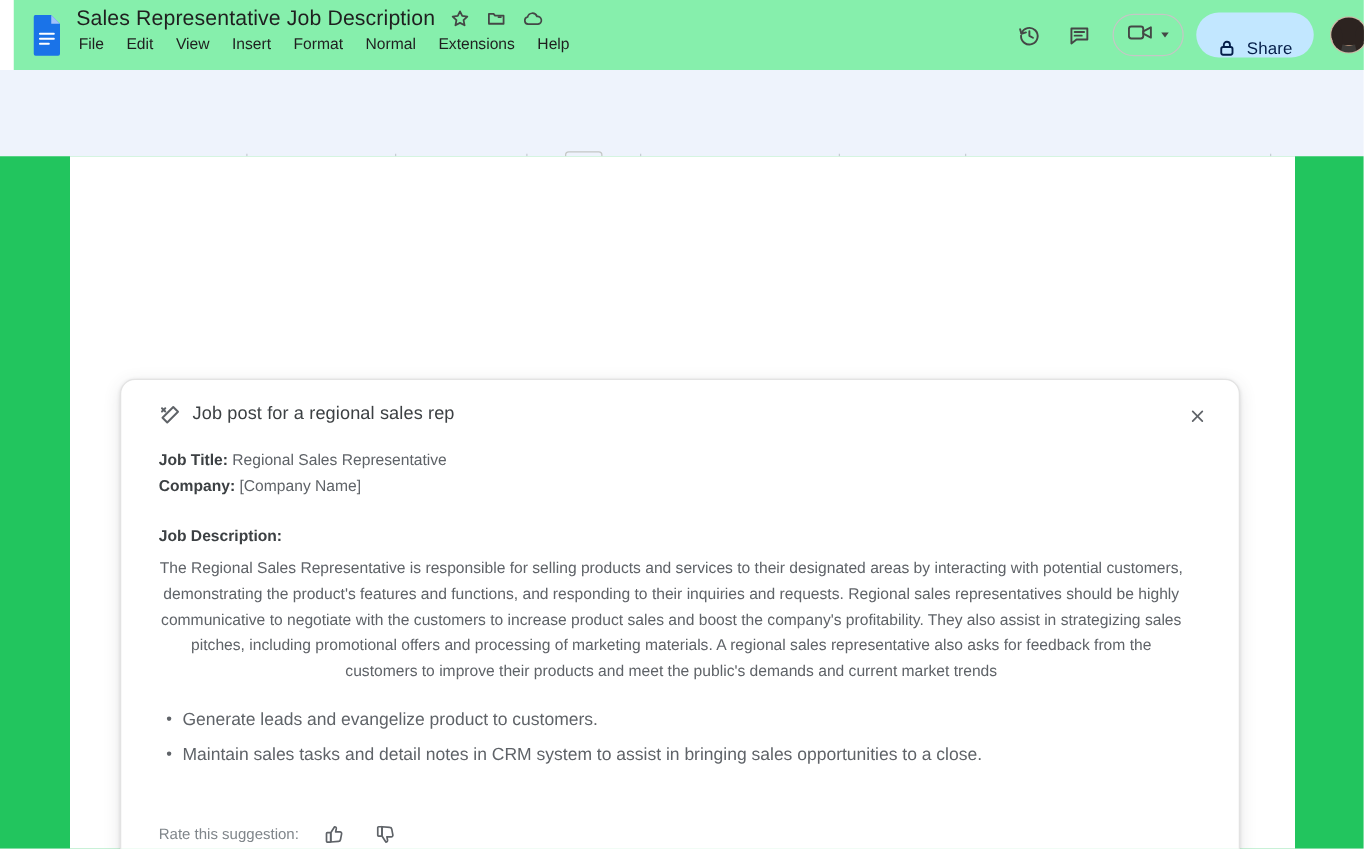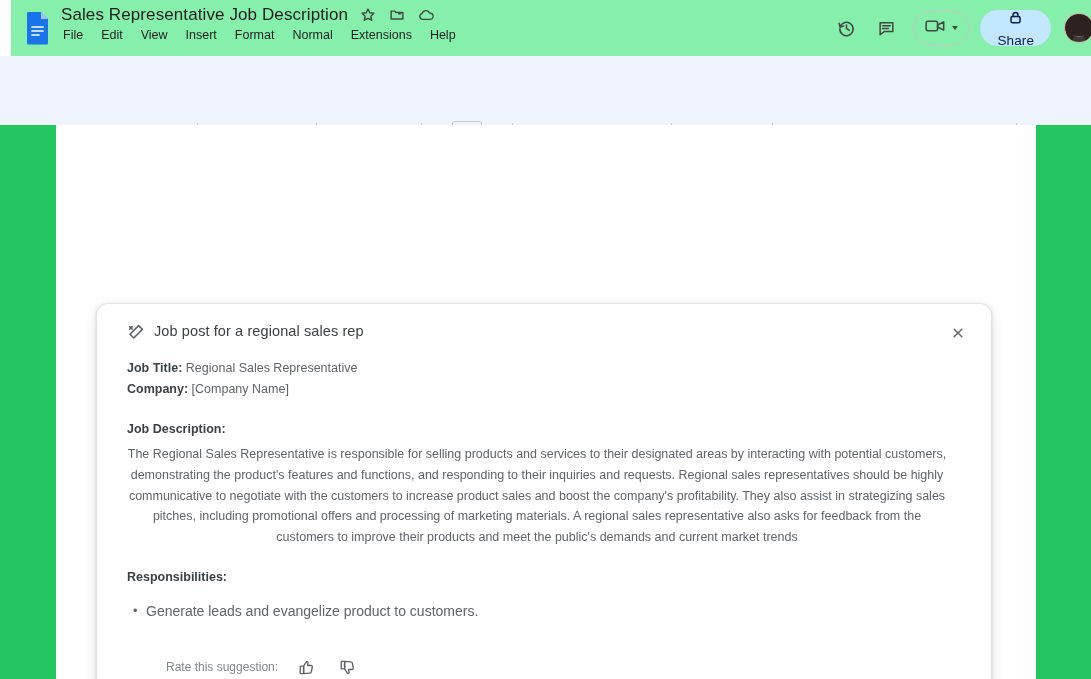--- a/index.html
+++ b/index.html
@@ -19,22 +19,22 @@
   .doc-title { font-size:17px; color:#1f1f1f; letter-spacing:.1px; white-space:nowrap; }
   .title-icon { width:18px; height:18px; color:#444746; display:flex; align-items:center; justify-content:center; cursor:pointer; }
   .title-icon svg { display:block; }
   .menu-row { position:absolute; left:50px; top:27px; display:flex; gap:14px; }
   .menu-item { font-size:12.5px; color:#1f1f1f; cursor:pointer; padding:1px 2px; border-radius:3px; white-space:nowrap;text-align:center; }
 
   .header-right { position:absolute; right:8px; top:0; height:56px; display:flex; align-items:center; gap:6px; }
   .hicon-btn { width:34px; height:34px; border-radius:50%; display:flex; align-items:center; justify-content:center; color:#444746; cursor:pointer; }
   .meet-btn { display:flex; align-items:center; gap:6px; height:34px; padding:0 11px 0 11px;
     border:1px solid #c4c7c5; border-radius:17px; cursor:pointer; color:#444746; margin-left:4px; }
-  .share-btn { display:flex; align-items:center; gap:8px; height:36px; padding:0 17px;
-    background:#c2e7ff; border-radius:18px; cursor:pointer; margin-left:4px;flex-direction:column; }
+  .share-btn { display:flex; align-items:flex-end; gap:8px; height:36px; padding:0 17px;
+    background:#c2e7ff; border-radius:18px; cursor:pointer; margin-left:4px; }
   .share-label { font-size:13.5px; color:#041e49; letter-spacing:.1px; }
   .avatar { width:30px; height:30px; border-radius:50%; margin-left:7px; overflow:hidden; cursor:pointer;
     background:#d9c3b0; position:relative; border:1px solid rgba(0,0,0,.05); }
   .avatar .face { position:absolute; left:50%; top:46%; transform:translate(-50%,-50%);
     width:17px; height:19px; border-radius:50% 50% 45% 45%; background:#c79a7d; }
   .avatar .hair { position:absolute; left:50%; top:-2px; transform:translateX(-50%);
     width:30px; height:24px; border-radius:50% 50% 40% 40%; background:#2c2320; }
   .avatar .hairL { position:absolute; left:1px; top:7px; width:8px; height:22px; border-radius:45%; background:#2c2320; }
   .avatar .hairR { position:absolute; right:1px; top:7px; width:8px; height:22px; border-radius:45%; background:#2c2320; }
   .avatar .body { position:absolute; left:50%; bottom:-5px; transform:translateX(-50%);
@@ -77,21 +77,21 @@
   .dlg-content { position:absolute; left:30px; top:0px; width:820px; }
   .d-line { font-size:12.5px; color:#5f6368; line-height:21px; }
   .d-line b { color:#3c4043; font-weight:bold; }
   .d-para { font-size:12.5px; color:#5f6368; line-height:20.8px; margin-top:21px; text-align:center; }
   .d-head { font-size:12.5px; color:#3c4043; font-weight:bold; margin-top:22px; }
   .d-bullets { margin-top:17px; list-style:none; }
   .d-bullets li { font-size:14px; color:#5f6368; line-height:21px; padding-left:19px; position:relative; margin-bottom:7px; }
   .d-bullets li:before { content:"\2022"; position:absolute; left:6px; top:-1px; color:#5f6368; font-size:13px; }
 
   .dlg-foot { position:absolute; left:0; bottom:0; width:896px; height:120px; }
-  .rate-row { position:absolute; left:30px; top:8px; display:flex; align-items:center; gap:15px;margin-left:39px; }
+  .rate-row { position:absolute; left:30px; top:8px; display:flex; align-items:center; gap:15px; }
   .rate-label { font-size:12px; color:#80868b; }
   .thumb-btn { width:26px; height:26px; display:flex; align-items:center; justify-content:center;
     color:#5f6368; border-radius:50%; cursor:pointer; }
 
   svg { fill:none; stroke:currentColor; stroke-width:1.6; stroke-linecap:round; stroke-linejoin:round; }
   svg.filled { fill:currentColor; stroke:none; }
 </style>
 </head>
 <body>
 
@@ -426,23 +426,23 @@
           <div class="d-line">
             <b>Job Title:</b><span> Regional Sales Representative</span>
           </div>
           <div class="d-line">
             <b>Company:</b><span> [Company Name]</span>
           </div>
 
           <div class="d-head">Job Description:</div>
           <div class="d-para" style="margin-top:8px;">The Regional Sales Representative is responsible for selling products and services to their designated areas by interacting with potential customers, demonstrating the product's features and functions, and responding to their inquiries and requests. Regional sales representatives should be highly communicative to negotiate with the customers to increase product sales and boost the company's profitability. They also assist in strategizing sales pitches, including promotional offers and processing of marketing materials. A regional sales representative also asks for feedback from the customers to improve their products and meet the public's demands and current market trends</div>
 
-          <div class="d-head">Responsibilities:</div>
           <ul class="d-bullets">
             <li>Generate leads and evangelize product to customers.</li>
+            <li>Maintain sales tasks and detail notes in CRM system to assist in bringing sales opportunities to a close.</li>
 
           </ul>
         </div>
       </div>
 
       <div class="dlg-foot">
         <div class="rate-row">
           <span class="rate-label">Rate this suggestion:</span>
           <span class="thumb-btn">
             <svg viewBox="0 0 20 20" width="17" height="17">

